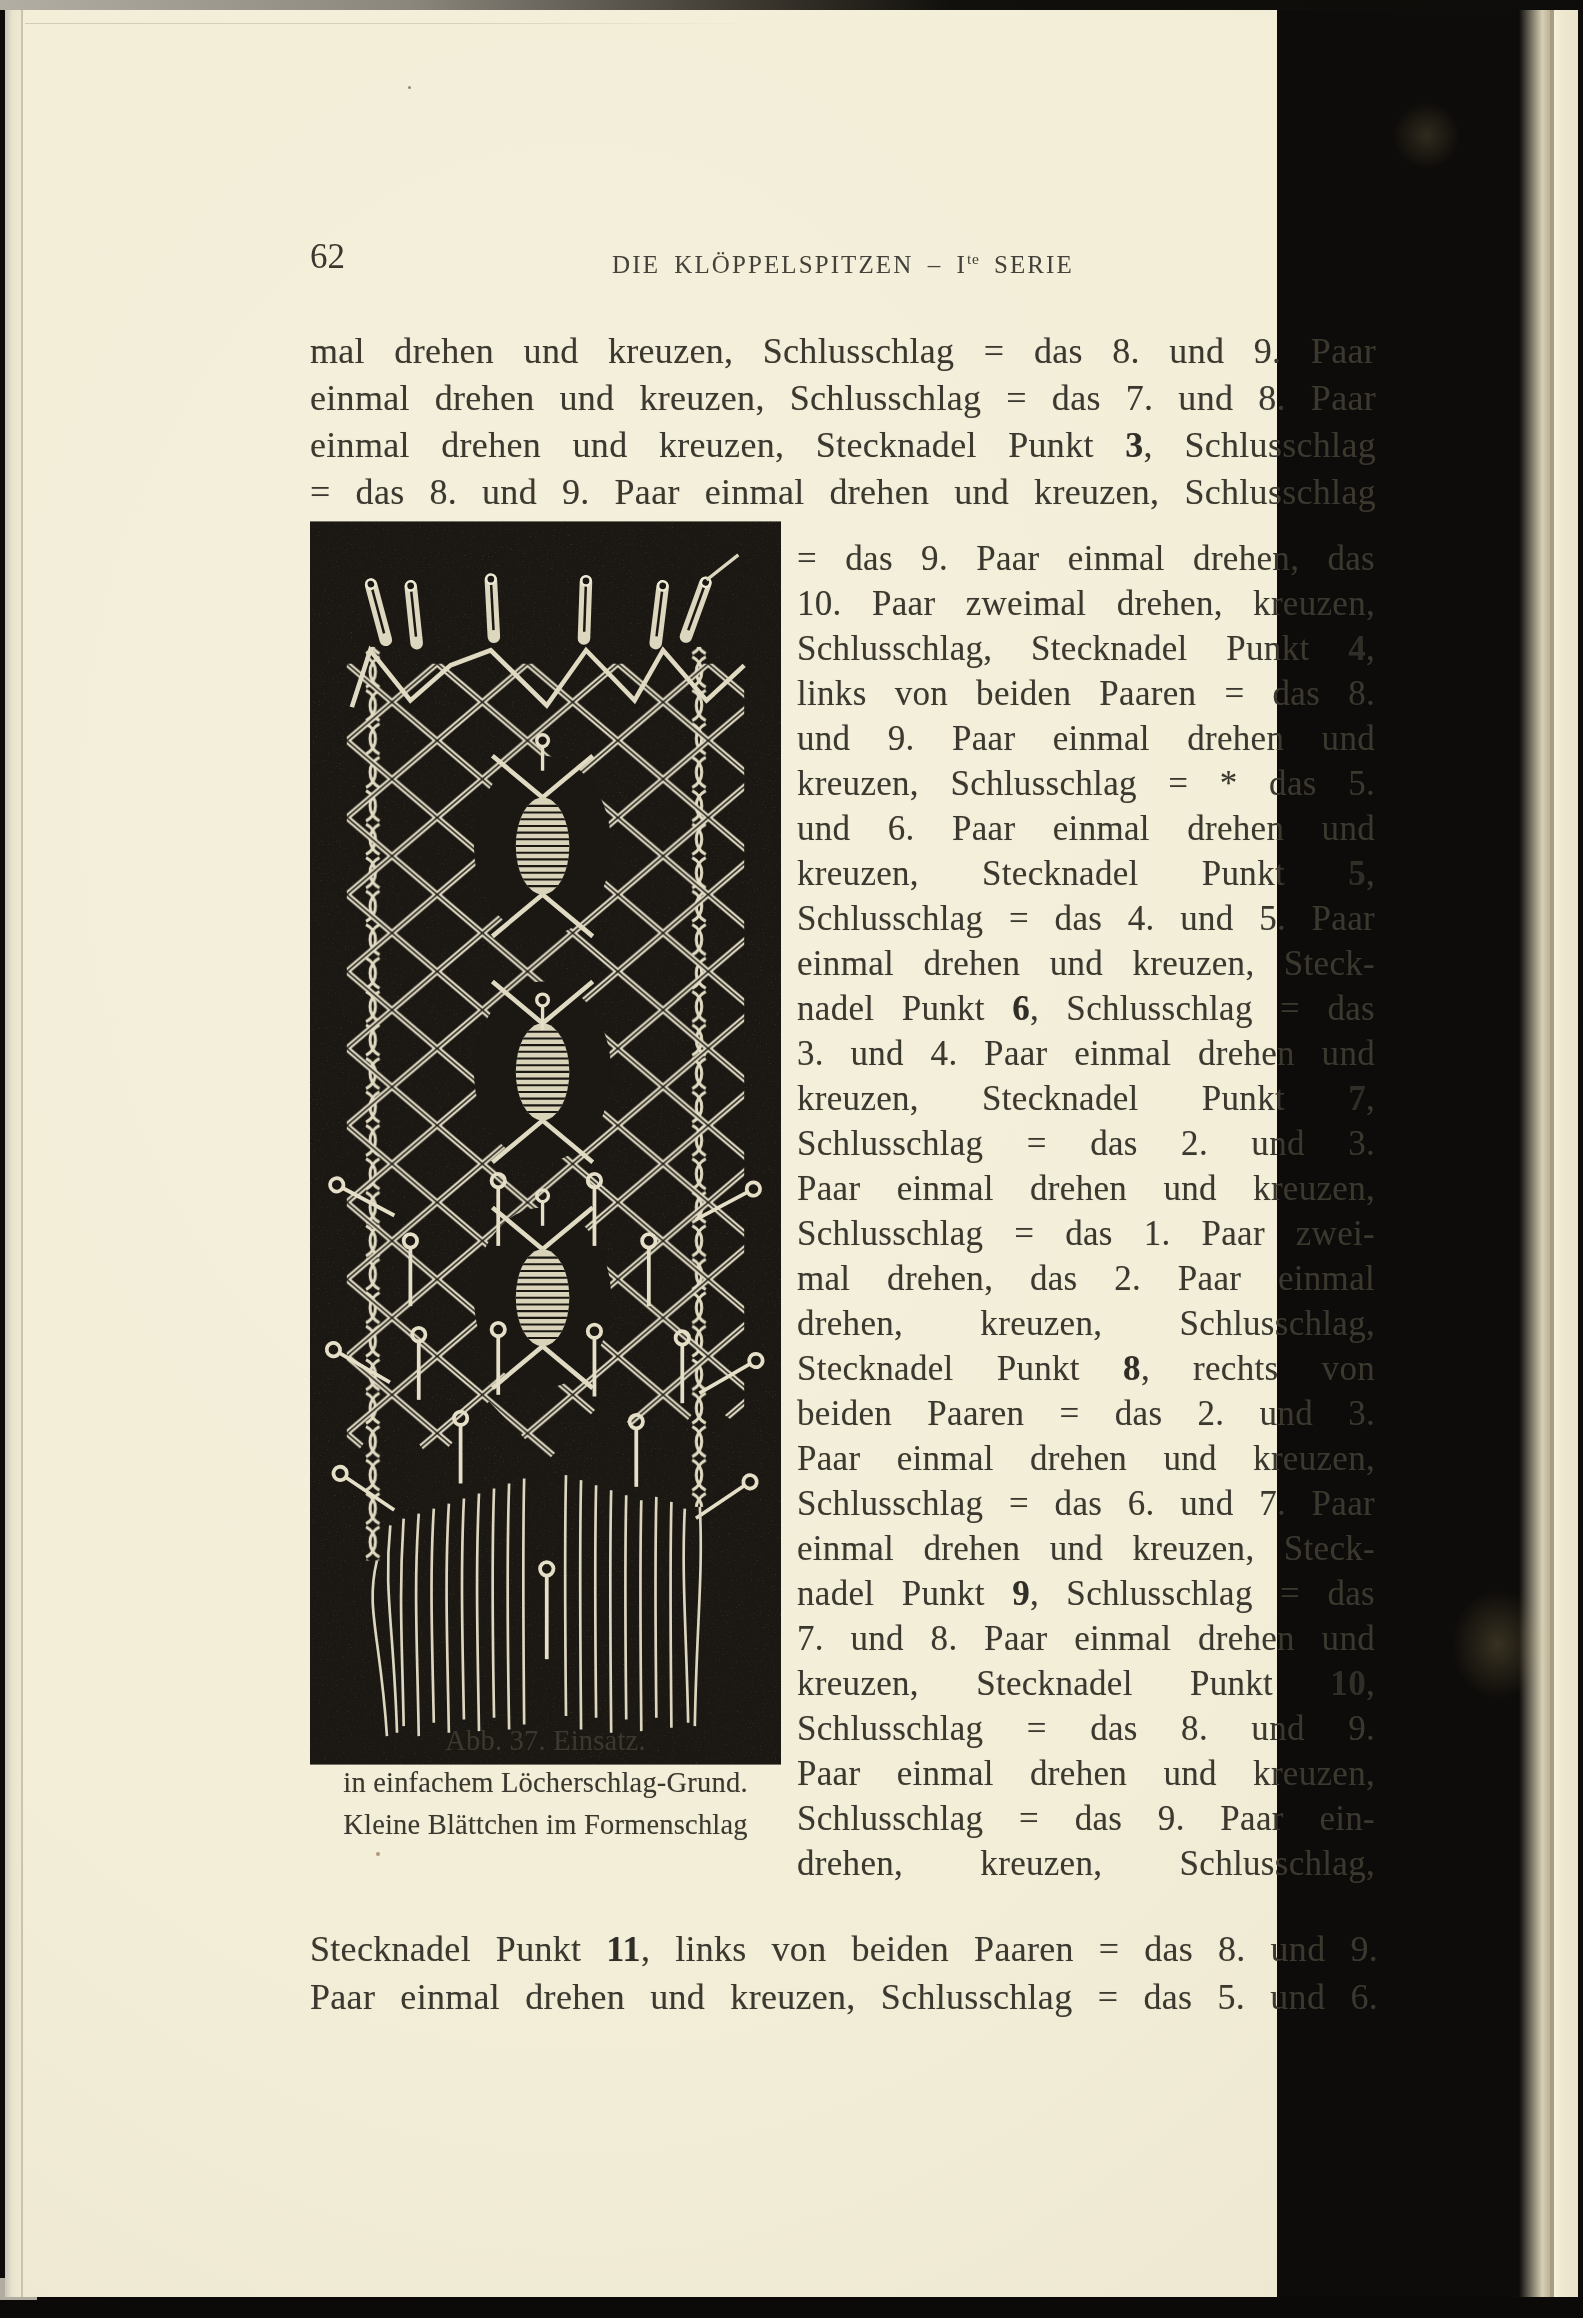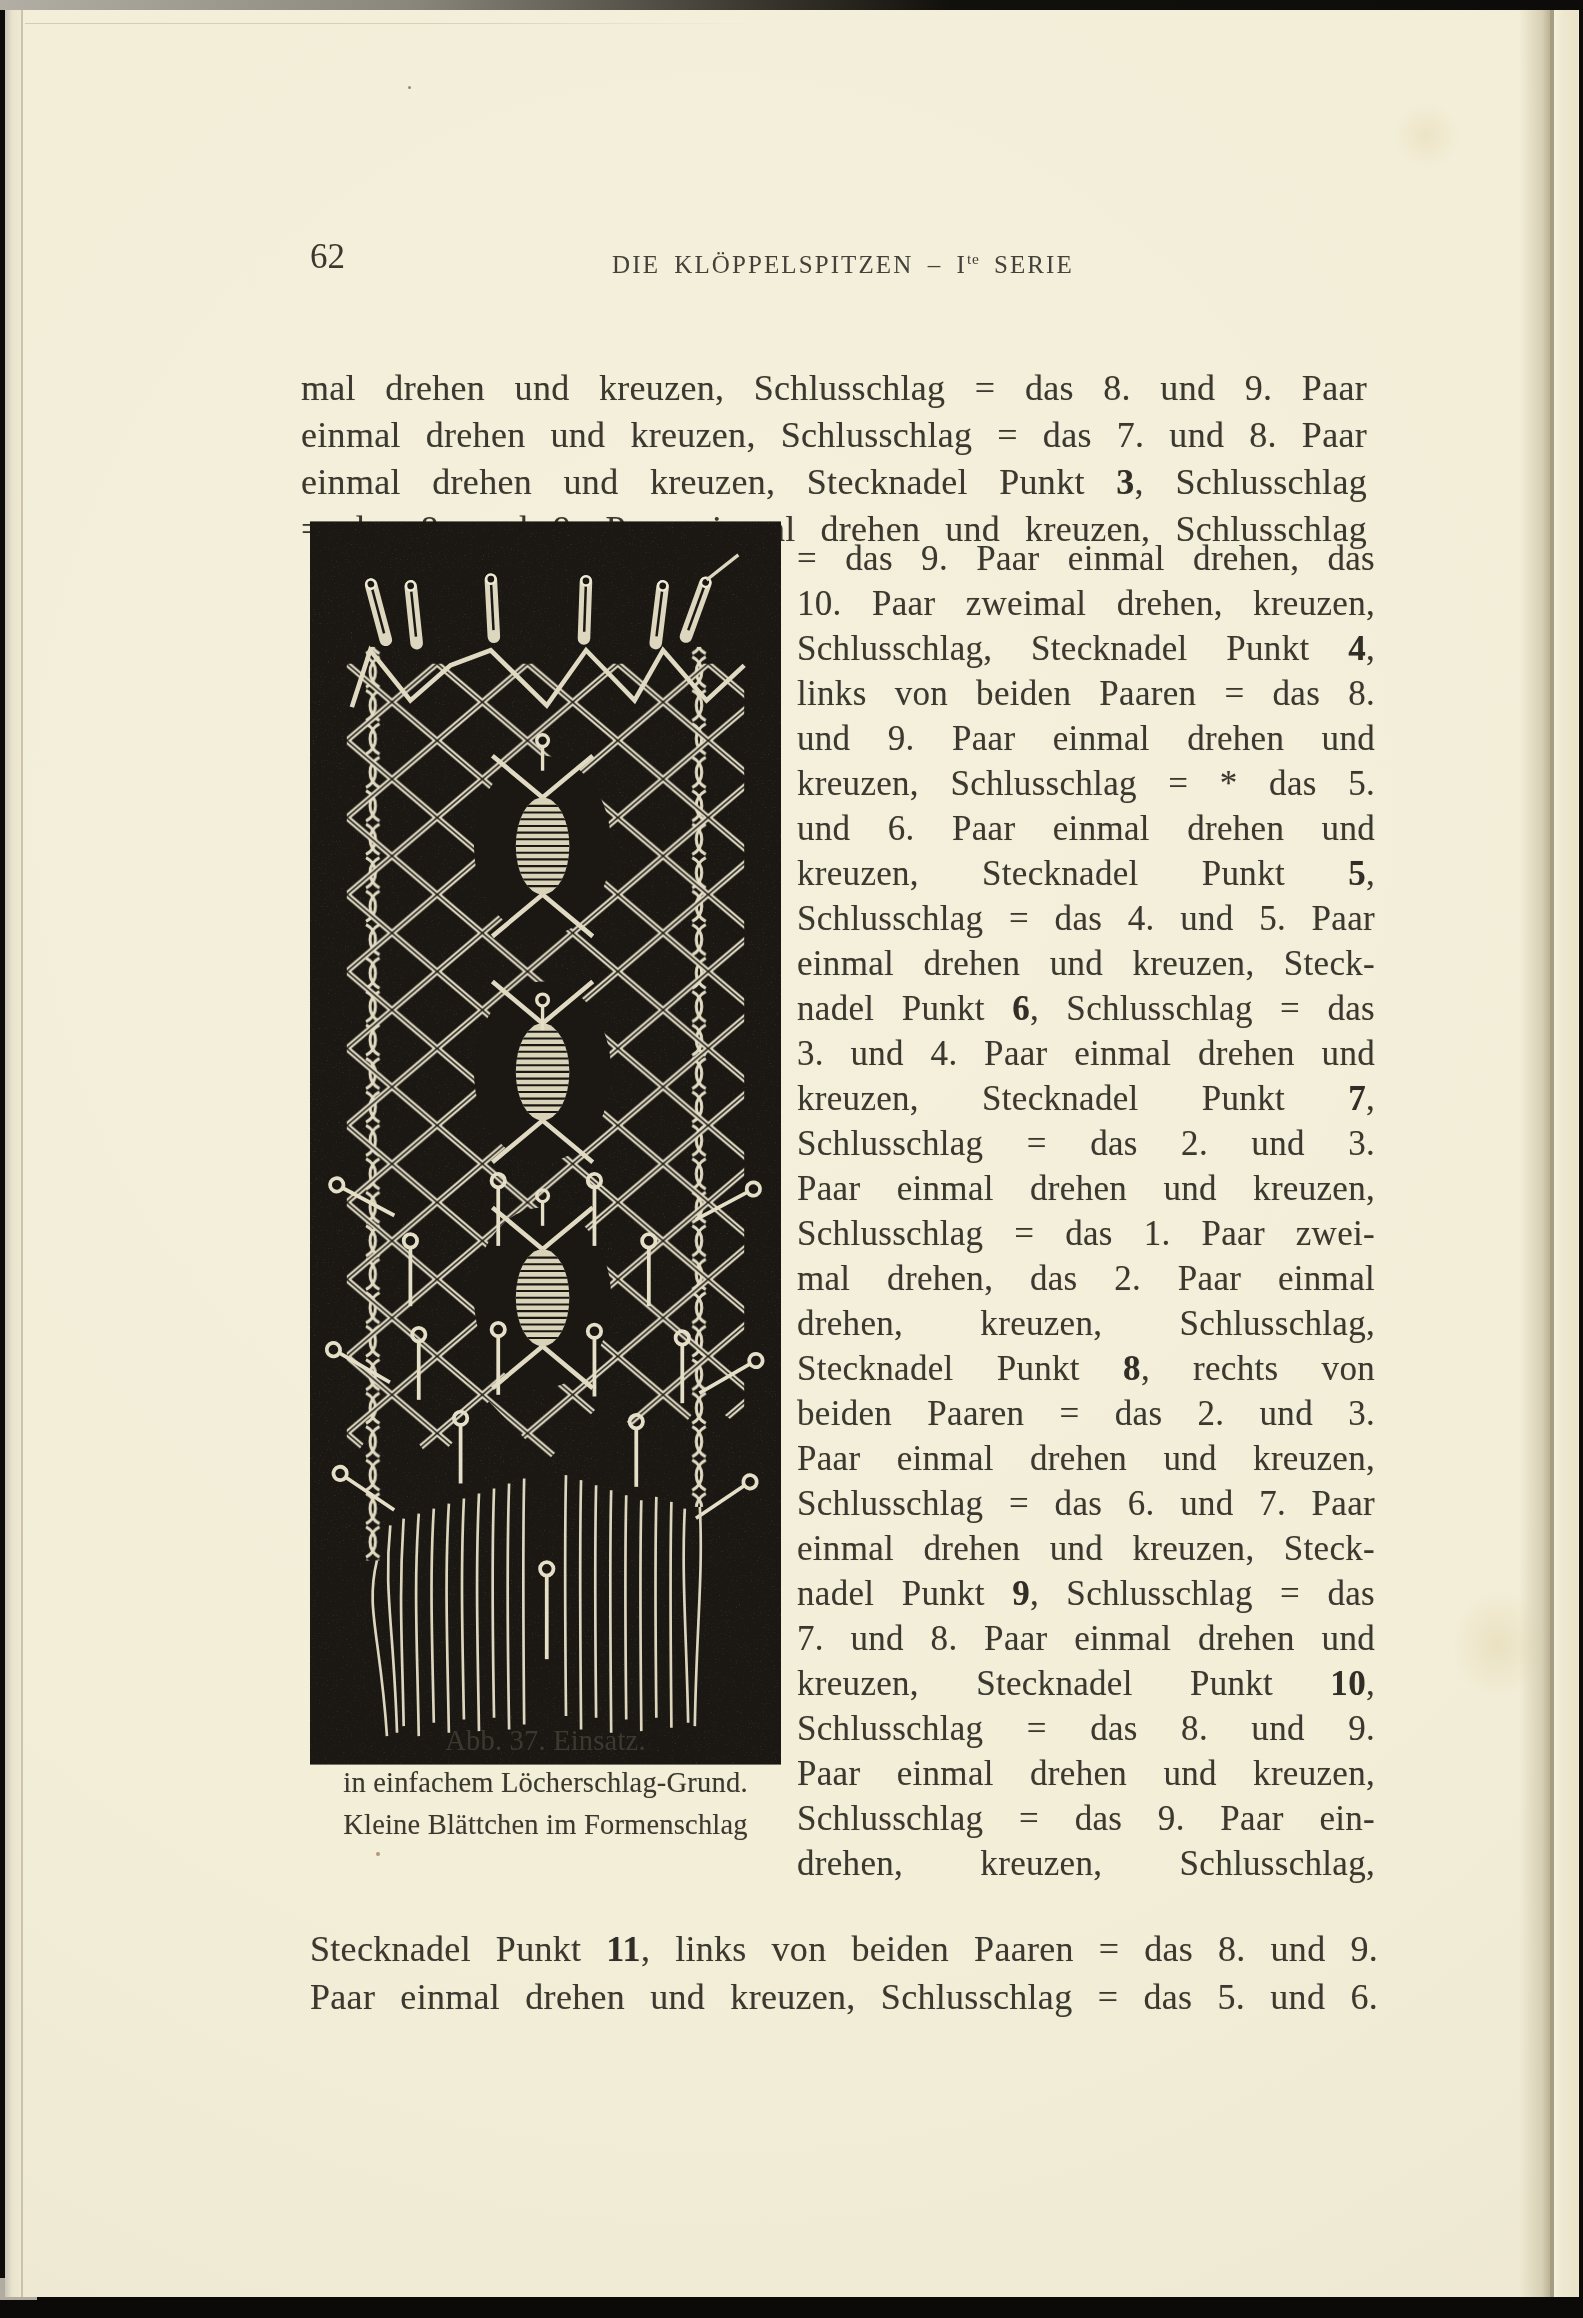--- a/index.html
+++ b/index.html
@@ -12,21 +12,21 @@
     position:absolute;left:0;top:0;width:1584px;height:10px;
     background:linear-gradient(90deg,#b2aea3 0%,#8a867c 26%,#3a362e 48%,#12100c 60%,#0e0c0a 100%);
   }
   .strip-bottom{
     position:absolute;left:0;top:2297px;width:1584px;height:22px;background:#0b0a08;
   }
   .corner-sliver{
     position:absolute;left:0;top:2278px;width:37px;height:22px;background:#b0aca0;
   }
   .page{
-    position:absolute;left:5px;top:10px;width:1574px;height:2287px;
+    position:absolute;left:5px;top:10px;width:1272px;height:2287px;
     background:radial-gradient(120% 90% at 45% 35%, #f5f0dc 0%, #f3eed8 55%, #ece6cf 100%);
     color:#3b382f;
   }
   .page-left-edge{
     position:absolute;left:0;top:0;width:16px;height:2287px;
     background:linear-gradient(90deg,#c9c5b8 0%,#e8e3cd 45%,#efe9d3 100%);
   }
   .page-left-line{
     position:absolute;left:16px;top:0;width:1.7px;height:2287px;background:#c2b99e;opacity:.8;
   }
@@ -63,21 +63,21 @@
 
   .textline-block{position:absolute;}
   .tline{
     display:block;text-align:justify;text-align-last:justify;
     letter-spacing:0.3px;color:#3b382f;
     text-shadow:0 0 0.8px rgba(59,56,47,.30);
     white-space:nowrap;
   }
   .tline b{font-weight:700;color:#312e27;}
 
-  .intro-block{left:296px;top:318px;width:1066px;margin-top:37px;}
+  .intro-block{left:305px;top:318px;width:1066px;}
   .intro-block .tline{font-size:36px;height:47px;line-height:47px;}
 
   .column-block{left:792px;top:526px;width:578px;}
   .column-block .tline{font-size:35px;height:45px;line-height:45px;}
 
   .outro-block{left:305px;top:1915px;width:1068px;}
   .outro-block .tline{font-size:36px;height:48px;line-height:48px;}
 
   .caption-block{left:305px;top:1710px;width:471px;}
   .caption-block .tline{

